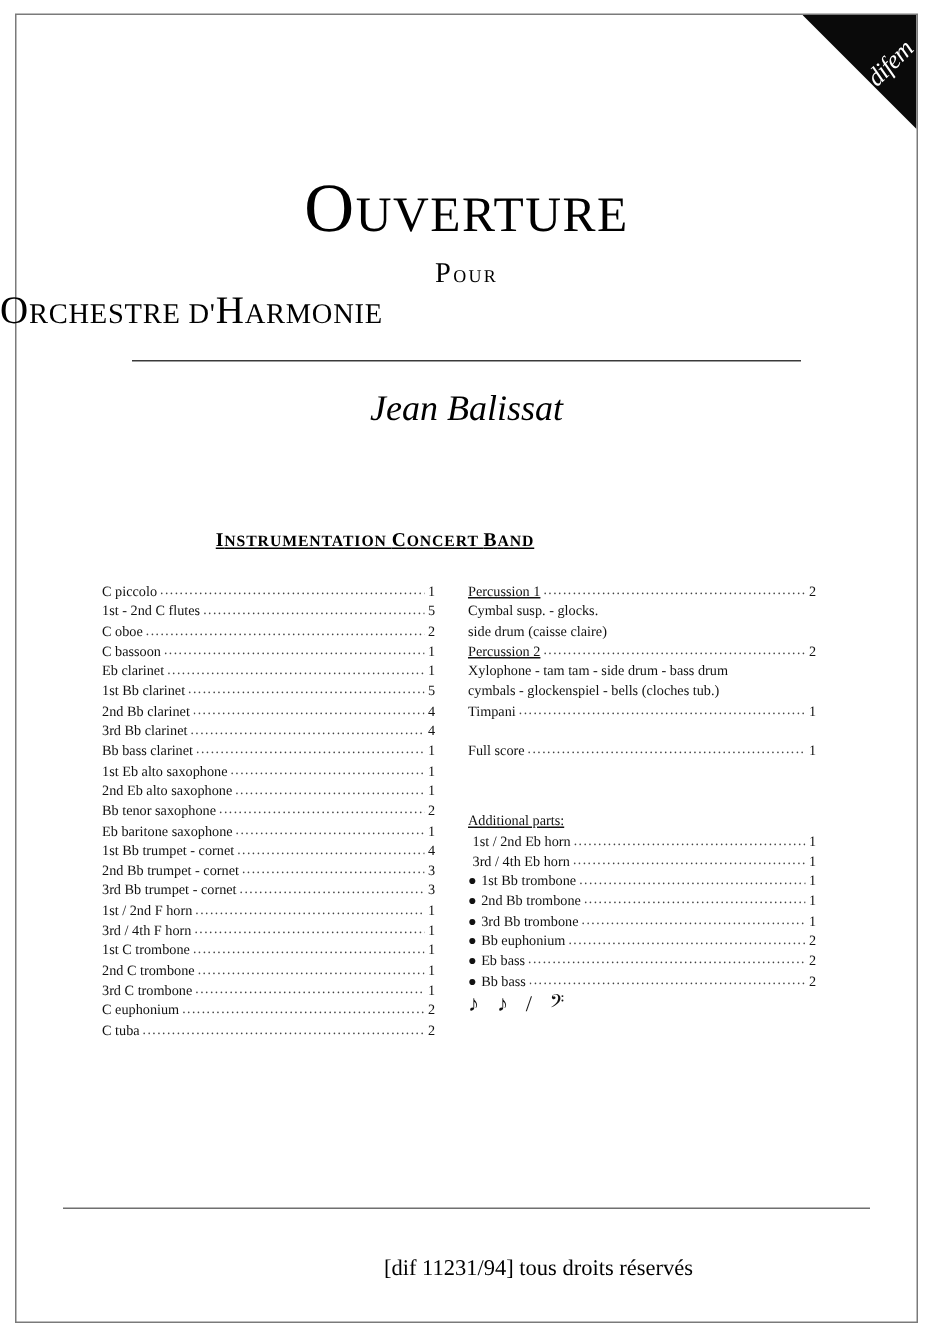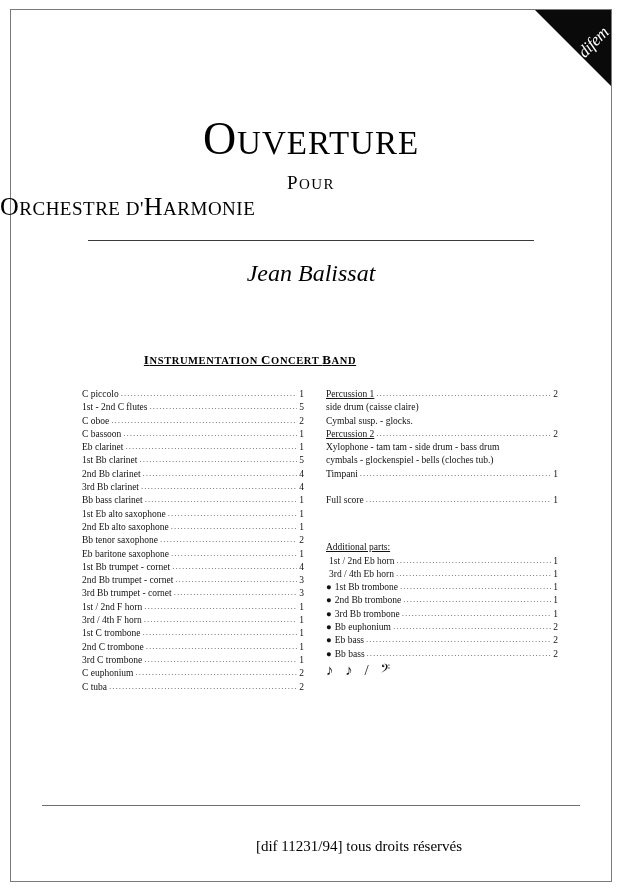--- a/index.html
+++ b/index.html
@@ -79,21 +79,21 @@
 
   .title-pour {
     position: absolute;
     top: 172px;
     left: 0;
     width: 622px;
     text-align: center;
     font-size: 19px;
     letter-spacing: 1.5px;
   }
-  .title-pour .sc { font-size: 15px; }
+  .title-pour .sc { font-size: 12px; }
 
   .title-sub {
     position: absolute;
     top: 192px;
     left: 0;
     width: 604px;
     font-size: 26px;
     letter-spacing: 0.5px;
     white-space: nowrap;
   }
@@ -131,21 +131,20 @@
   .instr-heading .sc { font-size: 10.5px; }
   .instr-heading .u { text-decoration: underline; }
 
   
   .cols {
     position: absolute;
     top: 388px;
     left: 0;
     width: 546px;
     height: 290px;
-    margin-left: 14px;
   }
   .col {
     position: absolute;
     top: 0;
     font-size: 9.5px;
     line-height: 13.3px;
     color: #111;
   }
   .col-left { left: 68px; width: 222px; }
   .col-right { left: 312px; width: 232px; }
@@ -364,26 +363,26 @@
         </div>
     </div>
 
     <div class="col col-right">
       <div class="row underline">
           <span class="nm">Percussion 1</span>
           <span class="dots">......................................................................</span>
           <span class="num">2</span>
         </div>
       <div class="row plain sub">
-          <span class="nm">side drum (caisse claire)</span>
+          <span class="nm">Cymbal susp. - glocks.</span>
           <span class="dots">.</span>
           <span class="num"></span>
         </div>
       <div class="row plain sub">
-          <span class="nm">Cymbal susp. - glocks.</span>
+          <span class="nm">side drum (caisse claire)</span>
           <span class="dots">.</span>
           <span class="num"></span>
         </div>
 
       <div class="row underline">
           <span class="nm">Percussion 2</span>
           <span class="dots">......................................................................</span>
           <span class="num">2</span>
         </div>
       <div class="row plain sub">

